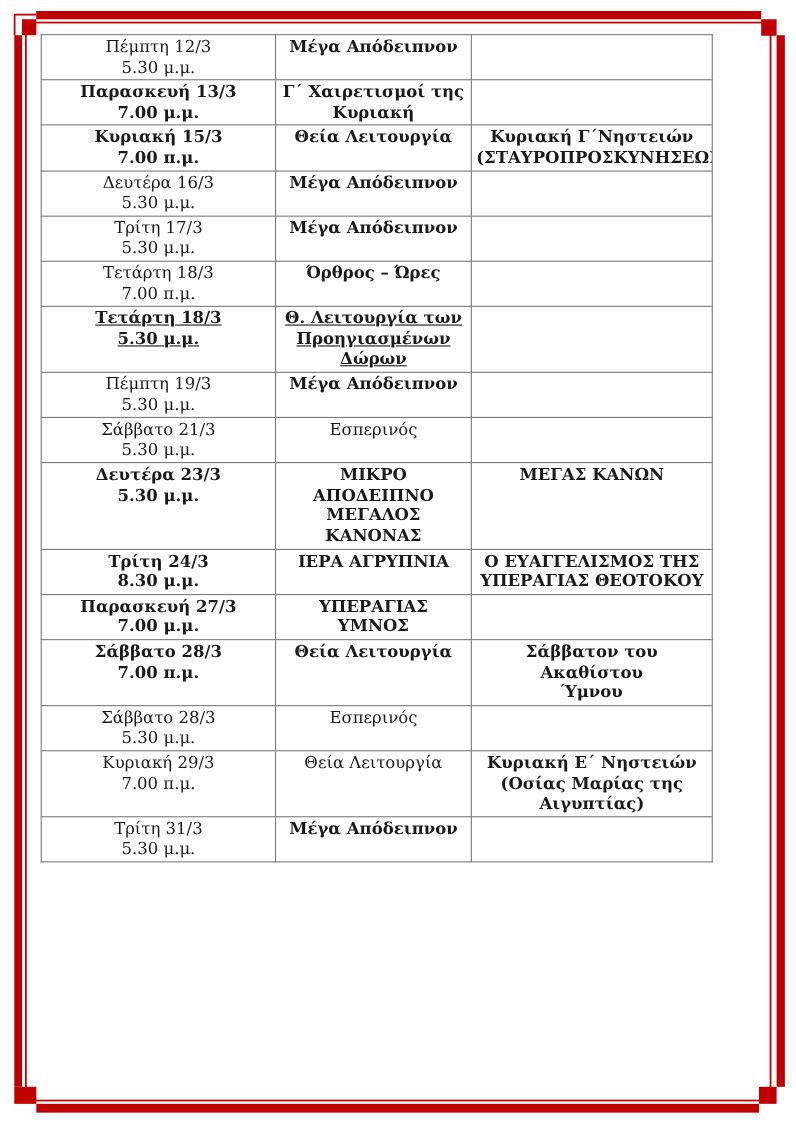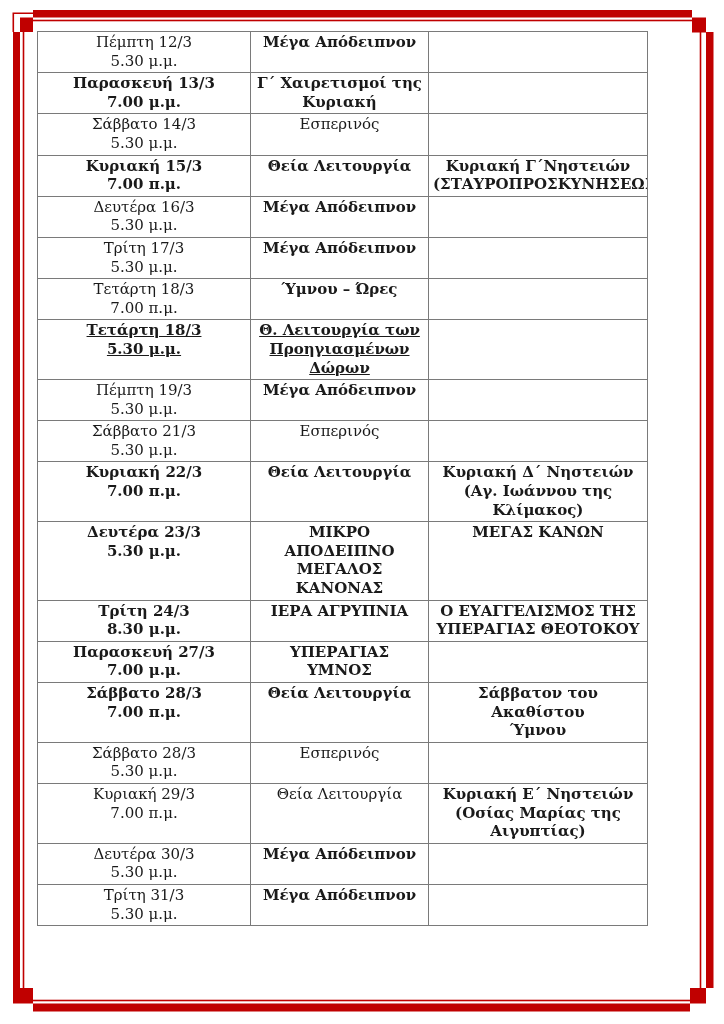--- a/index.html
+++ b/index.html
@@ -95,26 +95,20 @@
           <td></td>
         </tr>
         <tr>
           <td class="blue bold">Παρασκευή 13/3
 7.00 μ.μ.</td>
           <td class="blue bold">Γ΄ Χαιρετισμοί της
 Κυριακή</td>
           <td></td>
         </tr>
         <tr>
-          <td>Σάββατο 14/3
-5.30 μ.μ.</td>
-          <td>Εσπερινός</td>
-          <td></td>
-        </tr>
-        <tr>
           <td class="bold">Κυριακή 15/3
 7.00 π.μ.</td>
           <td class="bold">Θεία Λειτουργία</td>
           <td class="green bold">Κυριακή Γ΄Νηστειών
 (ΣΤΑΥΡΟΠΡΟΣΚΥΝΗΣΕΩΣ)</td>
         </tr>
         <tr>
           <td>Δευτέρα 16/3
 5.30 μ.μ.</td>
           <td class="bold">Μέγα Απόδειπνον</td>
@@ -122,21 +116,21 @@
         </tr>
         <tr>
           <td>Τρίτη 17/3
 5.30 μ.μ.</td>
           <td class="bold">Μέγα Απόδειπνον</td>
           <td></td>
         </tr>
         <tr>
           <td>Τετάρτη 18/3
 7.00 π.μ.</td>
-          <td class="bold">Ύμνου – Ώρες</td>
+          <td class="bold">Όρθρος – Ώρες</td>
           <td></td>
         </tr>
         <tr>
           <td class="purple bold underline">Τετάρτη 18/3
 5.30 μ.μ.</td>
           <td class="purple bold underline">Θ. Λειτουργία των
 Προηγιασμένων
 Δώρων</td>
           <td></td>
         </tr>
@@ -144,27 +138,20 @@
           <td>Πέμπτη 19/3
 5.30 μ.μ.</td>
           <td class="bold">Μέγα Απόδειπνον</td>
           <td></td>
         </tr>
         <tr>
           <td>Σάββατο 21/3
 5.30 μ.μ.</td>
           <td>Εσπερινός</td>
           <td></td>
-        </tr>
-        <tr>
-          <td class="bold">Κυριακή 22/3
-7.00 π.μ.</td>
-          <td class="bold">Θεία Λειτουργία</td>
-          <td class="bold">Κυριακή Δ΄ Νηστειών
-(Αγ. Ιωάννου της Κλίμακος)</td>
         </tr>
         <tr>
           <td class="bold">Δευτέρα 23/3
 5.30 μ.μ.</td>
           <td class="bold">ΜΙΚΡΟ ΑΠΟΔΕΙΠΝΟ
 ΜΕΓΑΛΟΣ ΚΑΝΟΝΑΣ</td>
           <td class="bold">ΜΕΓΑΣ ΚΑΝΩΝ</td>
         </tr>
         <tr>
           <td class="red bold">Τρίτη 24/3
@@ -194,26 +181,20 @@
         </tr>
         <tr>
           <td>Κυριακή 29/3
 7.00 π.μ.</td>
           <td>Θεία Λειτουργία</td>
           <td class="bold">Κυριακή Ε΄ Νηστειών
 (Οσίας Μαρίας της
 Αιγυπτίας)</td>
         </tr>
         <tr>
-          <td>Δευτέρα 30/3
-5.30 μ.μ.</td>
-          <td class="bold">Μέγα Απόδειπνον</td>
-          <td></td>
-        </tr>
-        <tr>
           <td>Τρίτη 31/3
 5.30 μ.μ.</td>
           <td class="bold">Μέγα Απόδειπνον</td>
           <td></td>
         </tr>
       </tbody>
   </table>
 
 </div>
 

